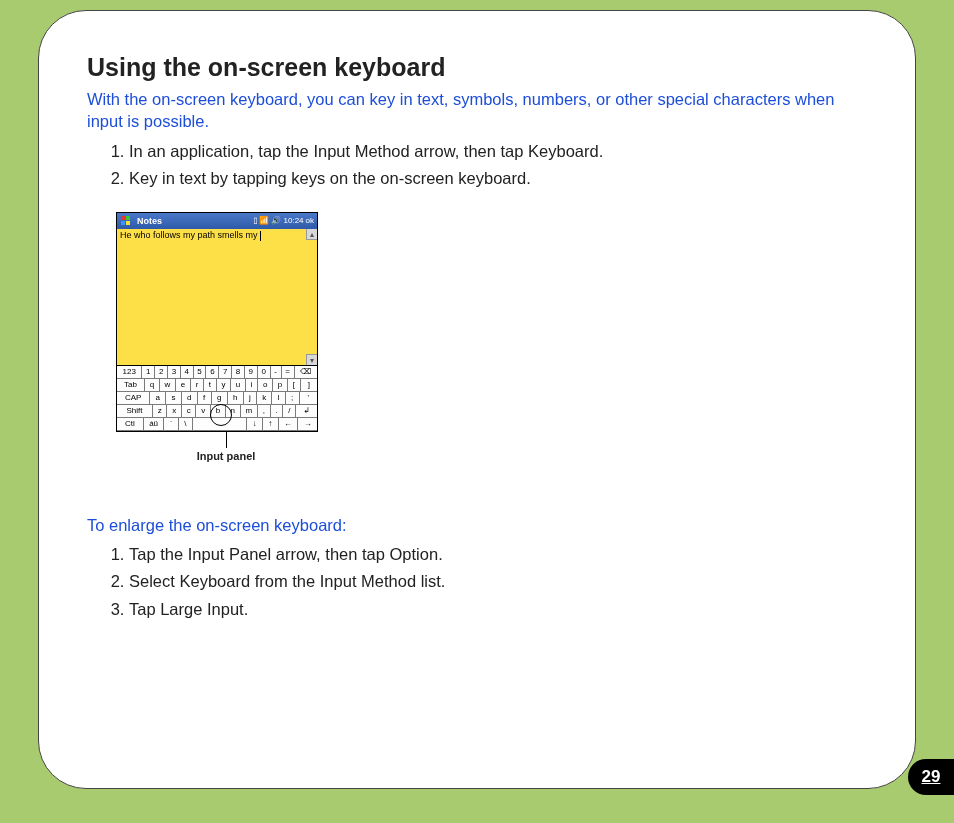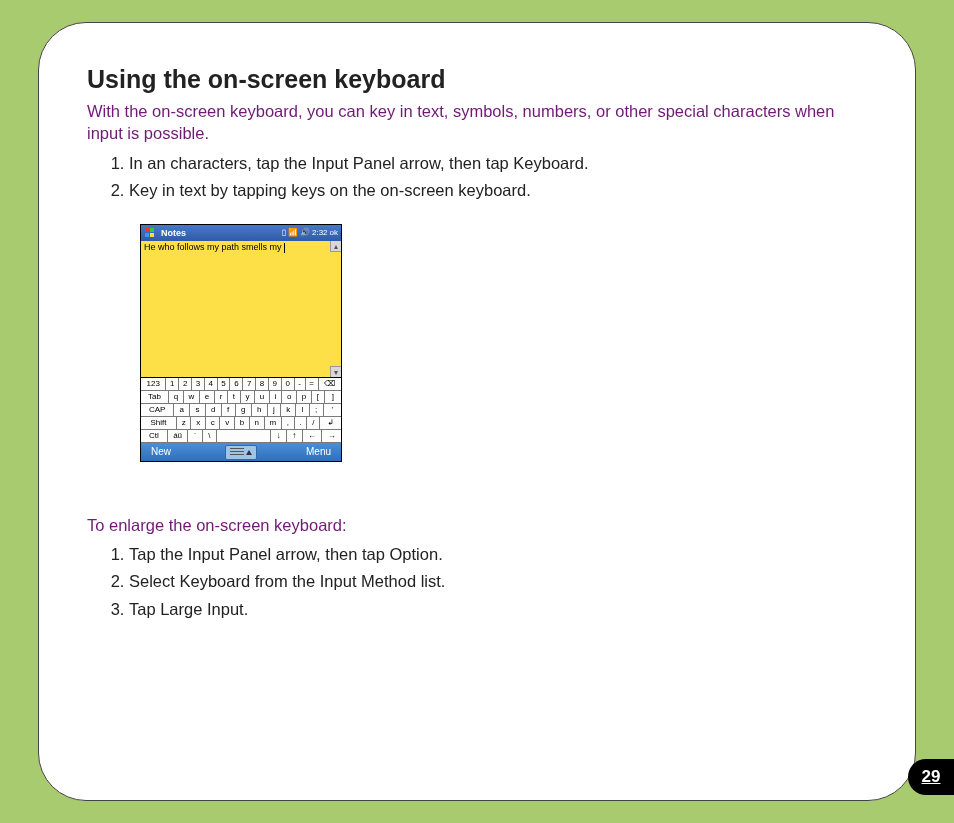--- a/index.html
+++ b/index.html
@@ -9,56 +9,56 @@
     width: 954px;
     height: 823px;
     background: #a9cb6f;
     font-family: Arial, Helvetica, sans-serif;
     position: relative;
     overflow: hidden;
   }
   .page-card {
     position: absolute;
     left: 38px;
-    top: 22px;
+    top: 10px;
     width: 878px;
     height: 779px;
     background: #ffffff;
     border: 1px solid #444;
     border-radius: 48px;
     padding: 42px 62px 32px 48px;
   }
   .title {
     font-size: 25px;
     font-weight: bold;
     color: #222;
     margin: 0 0 6px 0;
   }
   .para {
     font-size: 16.5px;
     line-height: 1.35;
-    color: #701a75;
+    color: #1d4ed8;
     margin: 6px 0;
   }
   .ol {
     margin: 6px 0 14px 42px;
     padding: 0;
   }
   .ol li {
     font-size: 16.5px;
     line-height: 1.55;
     color: #222;
     margin: 2px 0;
     list-style: decimal;
   }
   .bold { font-weight: normal; }
 
   
   .device-wrap {
-    margin: 20px 0 10px 53px;
+    margin: 20px 0 10px 29px;
   }
   .device {
     width: 202px;
     border: 1px solid #000;
     background: #fff;
     font-family: Tahoma, Arial, sans-serif;
     font-size: 9px;
     color: #000;
   }
   .device-top {
@@ -239,21 +239,21 @@
 
 <div class="page-card">
 
   <h1 class="title">Using the on-screen keyboard</h1>
 
   <p class="para">With the on-screen keyboard, you can key in text, symbols, numbers, or other special characters when input is possible.</p>
 
 
   <ol class="ol">
     <li>
-      <span>In an characters, tap the Input Panel arrow, then tap </span><span class="bold">Keyboard</span><span>.</span>
+      <span>In an application, tap the Input Method arrow, then tap </span><span class="bold">Keyboard</span><span>.</span>
     </li>
     <li>
       <span>Key in text by tapping keys on the on-screen keyboard.</span>
     </li>
   </ol>
 
   <div class="device-wrap">
     <div class="device">
 
       <div class="device-top">
@@ -263,21 +263,21 @@
             <rect x="6" y="1" width="4" height="4" fill="#3c3"></rect>
             <rect x="1" y="6" width="4" height="4" fill="#39f"></rect>
             <rect x="6" y="6" width="4" height="4" fill="#fd3"></rect>
           </svg>
         </span>
         <span class="app-name">Notes</span>
         <span class="status-icons">
           <span>▯</span>
           <span>📶</span>
           <span>🔊</span>
-          <span>2:32</span>
+          <span>10:24</span>
           <span>ok</span>
         </span>
       </div>
 
       <div class="note-area">
         <span>He who follows my path smells my </span><span class="cursor"></span>
         <div class="note-scroll-up">▴</div>
         <div class="note-scroll-down">▾</div>
       </div>
 
@@ -347,30 +347,27 @@
           <div class="key">`</div>
           <div class="key">\</div>
           <div class="key" style="flex:5"> </div>
           <div class="key">↓</div>
           <div class="key">↑</div>
           <div class="key">←</div>
           <div class="key">→</div>
         </div>
       </div>
 
-      <div class="device-bottom">
-        <span>New</span>
-        <div class="sip-button">
-          <span class="sip-icon"></span>
-          <span class="sip-arrow"></span>
-        </div>
-        <span>Menu</span>
-      </div>
     </div>
 
+    <div class="callout">
+      <div class="callout-circle"></div>
+      <div class="callout-line"></div>
+      <div class="callout-label">Input panel</div>
+    </div>
   </div>
 
   <p class="para" style="margin-top:52px">To enlarge the on-screen keyboard:</p>
 
   <ol class="ol">
     <li>
       <span>Tap the Input Panel arrow, then tap </span><span class="bold">Option</span><span>.</span>
     </li>
     <li>
       <span>Select </span><span class="bold">Keyboard</span><span> from the Input Method list.</span>

